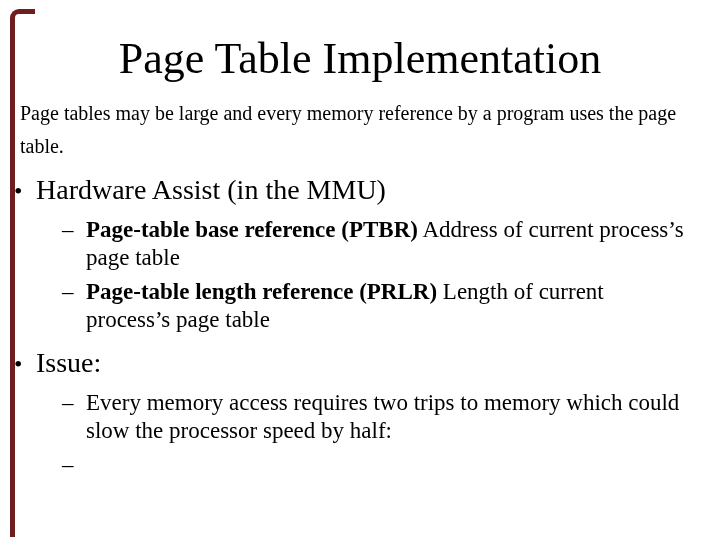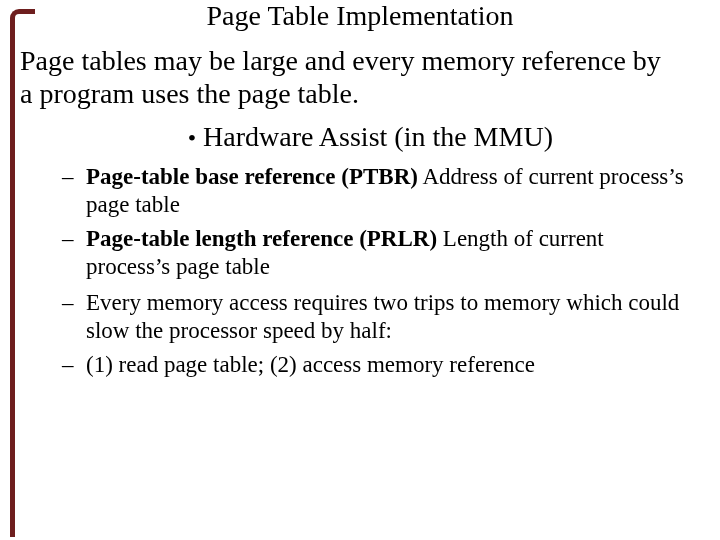--- a/index.html
+++ b/index.html
@@ -19,36 +19,36 @@
     left: 10px;
     top: 9px;
     width: 25px;
     height: 528px;
     border-left: 5px solid #6e1e1e;
     border-top: 5px solid #6e1e1e;
     border-top-left-radius: 9px;
     pointer-events: none;
   }
   .title {
+    padding-top: 34px;
     text-align: center;
-    font-size: 28px;
+    font-size: 44px;
     line-height: 1.15;
     font-weight: normal;
   }
   .intro {
     margin: 12px 0 0 20px;
     width: 660px;
-    font-size: 28px;
+    font-size: 20px;
     line-height: 33px;
   }
   .bullet-row {
     margin-left: 14px;
     font-size: 28px;
     line-height: 33px;
-    text-align: center;
   }
   .bullet-row.first { margin-top: 10px; }
   .bullet-row.second { margin-top: 12px; }
   .bullet-dot {
     display: inline-block;
     width: 22px;
     font-size: 24px;
     vertical-align: baseline;
   }
   .sub-item {
@@ -83,22 +83,25 @@
   </div>
 
   <div class="sub-item lead">
     <span class="dash">–</span><span class="bold">Page-table base reference (PTBR)</span><span> Address of current process’s page table</span>
   </div>
 
   <div class="sub-item follow">
     <span class="dash">–</span><span class="bold">Page-table length reference (PRLR)</span><span> Length of current process’s page table</span>
   </div>
 
+  <div class="bullet-row second">
+    <span class="bullet-dot">•</span><span>Issue:</span>
+  </div>
 
   <div class="sub-item lead">
     <span class="dash">–</span><span>Every memory access requires two trips to memory  which could slow the processor speed by half:</span>
   </div>
 
   <div class="sub-item follow">
-    <span class="dash">–</span><span>(1) read page table; (2) access memory reference</span>
+    <span class="dash">–</span>
   </div>
 
 </div>
 
 </body></html>

